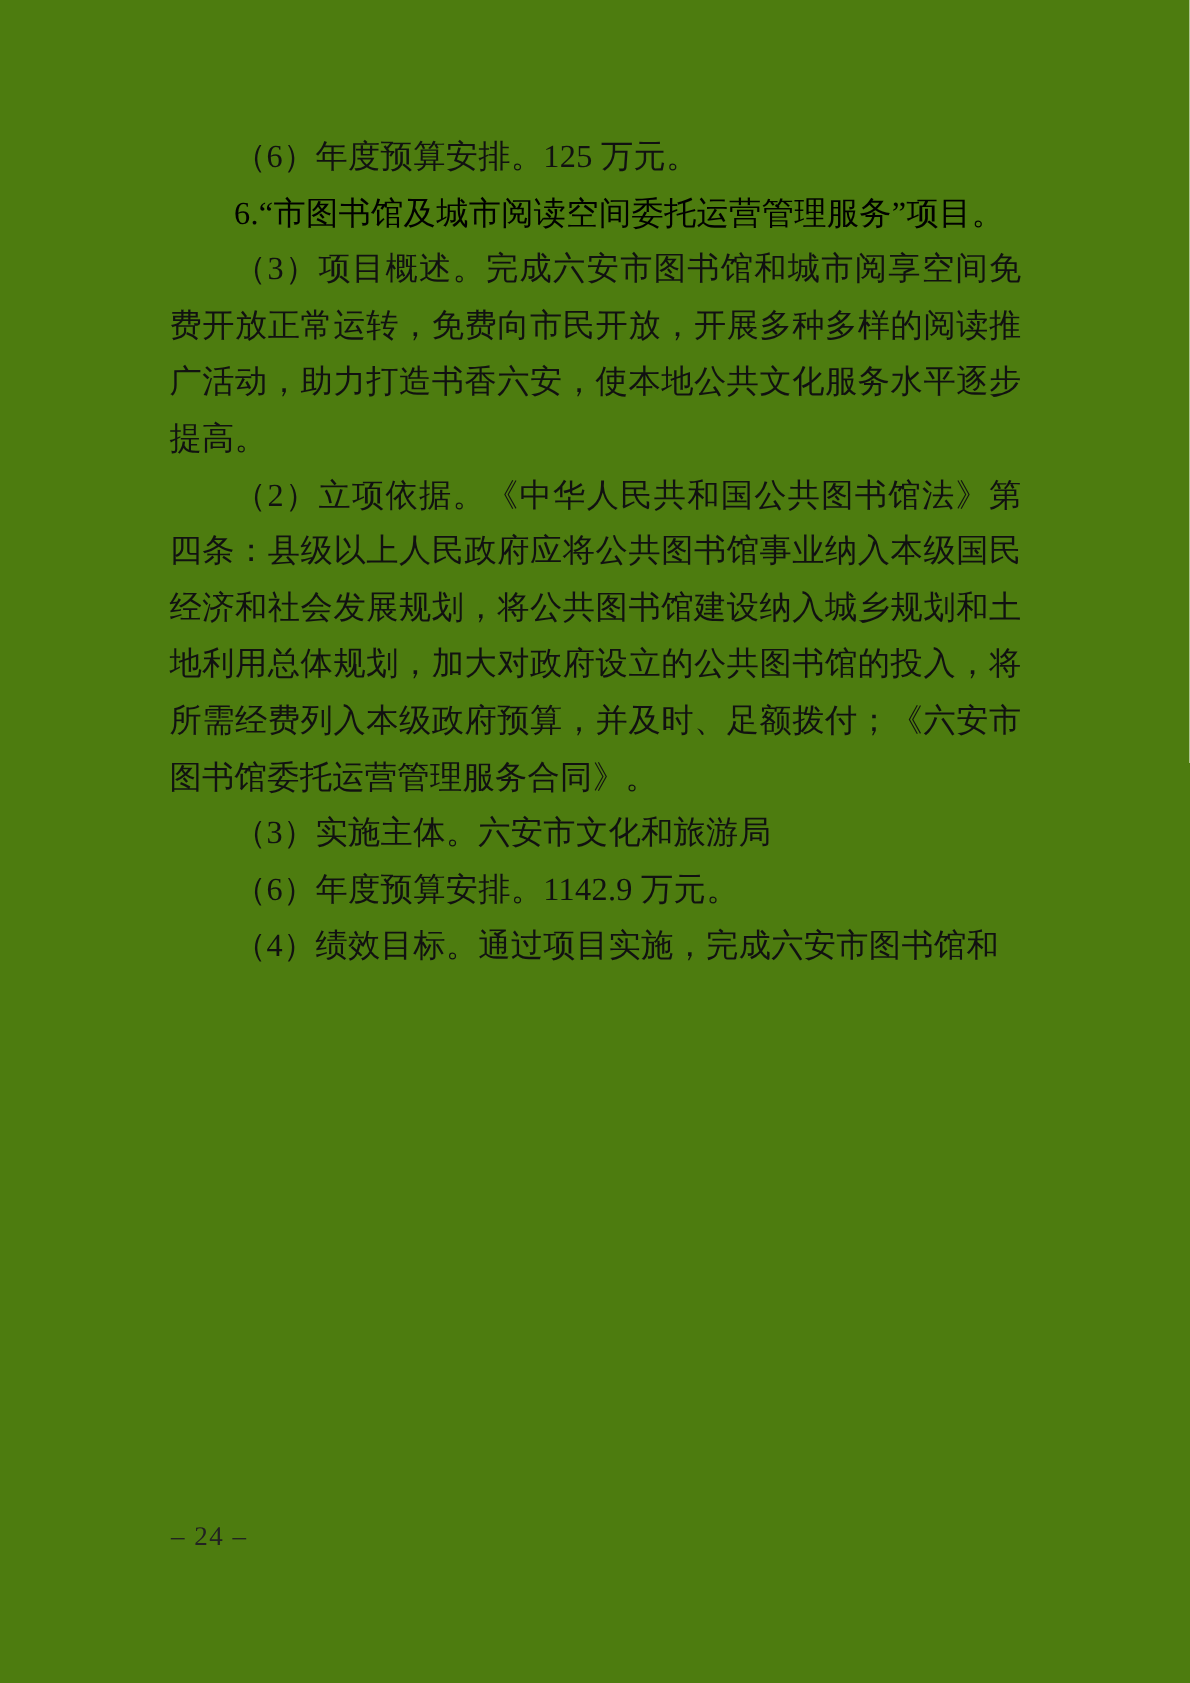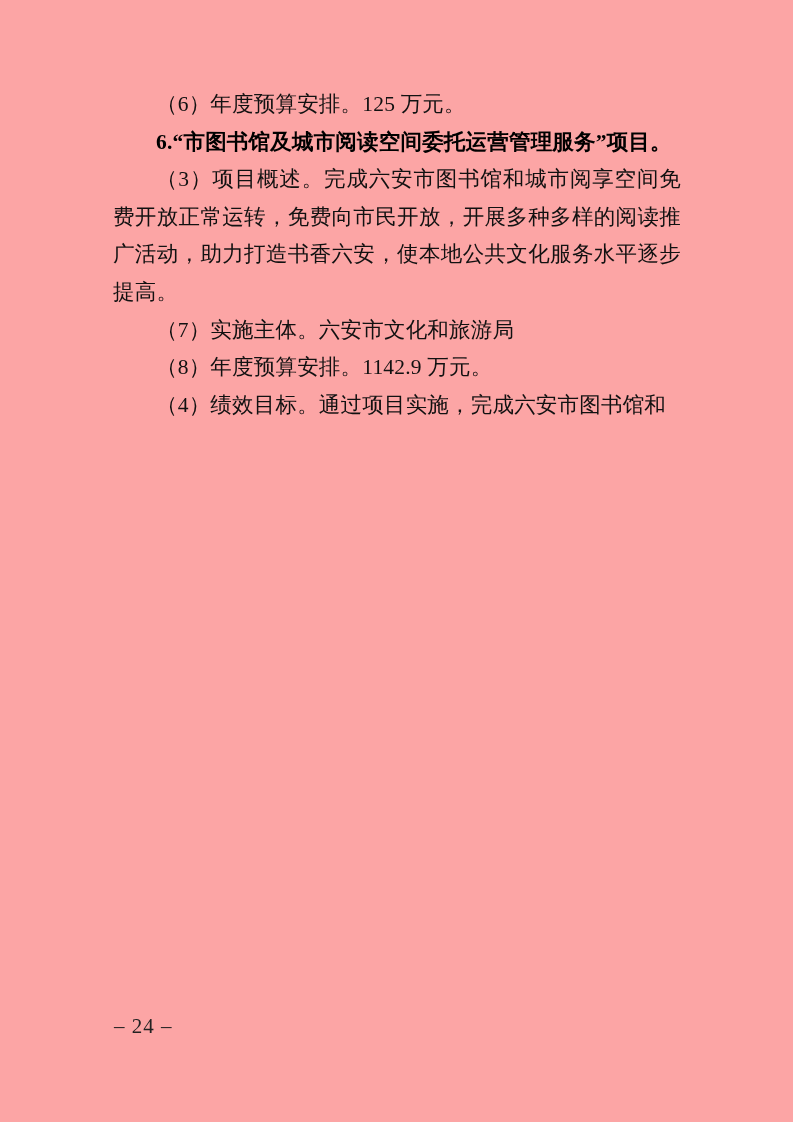--- a/index.html
+++ b/index.html
@@ -4,21 +4,21 @@
 <style>
   html, body {
     margin: 0;
     padding: 0;
     background: #ffffff;
   }
   .page {
     position: relative;
     width: 793px;
     height: 1122px;
-    background: #fca5a5;
+    background: #4d7c0f;
     overflow: hidden;
     font-family: "Liberation Serif", "DejaVu Serif", serif;
     color: #000000;
   }
   .content {
     position: absolute;
     left: 113px;
     top: 86px;
     width: 568px;
   }
@@ -29,38 +29,39 @@
     line-height: 37.6px;
     text-align: justify;
     text-justify: inter-ideograph;
     letter-spacing: 0.2px;
     color: #111111;
   }
   p.para.indent {
     text-indent: 2em;
   }
   p.para.heading {
-    font-weight: bold;
+    font-weight: normal;
     color: #000000;
   }
   .footer {
     position: absolute;
     left: 114px;
     top: 1014px;
-    font-size: 21px;
+    font-size: 18px;
     letter-spacing: 1px;
     color: #222222;
   }
 </style>
 </head>
 <body>
 
 <div class="page">
   <div class="content" id="paragraph-container">
       <p class="para indent">（6）年度预算安排。125 万元。</p>
       <p class="para indent heading">6.“市图书馆及城市阅读空间委托运营管理服务”项目。</p>
       <p class="para indent">（3）项目概述。完成六安市图书馆和城市阅享空间免费开放正常运转，免费向市民开放，开展多种多样的阅读推广活动，助力打造书香六安，使本地公共文化服务水平逐步提高。</p>
-      <p class="para indent">（7）实施主体。六安市文化和旅游局</p>
-      <p class="para indent">（8）年度预算安排。1142.9 万元。</p>
+      <p class="para indent">（2）立项依据。《中华人民共和国公共图书馆法》第四条：县级以上人民政府应将公共图书馆事业纳入本级国民经济和社会发展规划，将公共图书馆建设纳入城乡规划和土地利用总体规划，加大对政府设立的公共图书馆的投入，将所需经费列入本级政府预算，并及时、足额拨付；《六安市图书馆委托运营管理服务合同》。</p>
+      <p class="para indent">（3）实施主体。六安市文化和旅游局</p>
+      <p class="para indent">（6）年度预算安排。1142.9 万元。</p>
       <p class="para indent">（4）绩效目标。通过项目实施，完成六安市图书馆和</p>
     </div>
   <div class="footer">– 24 –</div>
 </div>
 
 </body></html>

